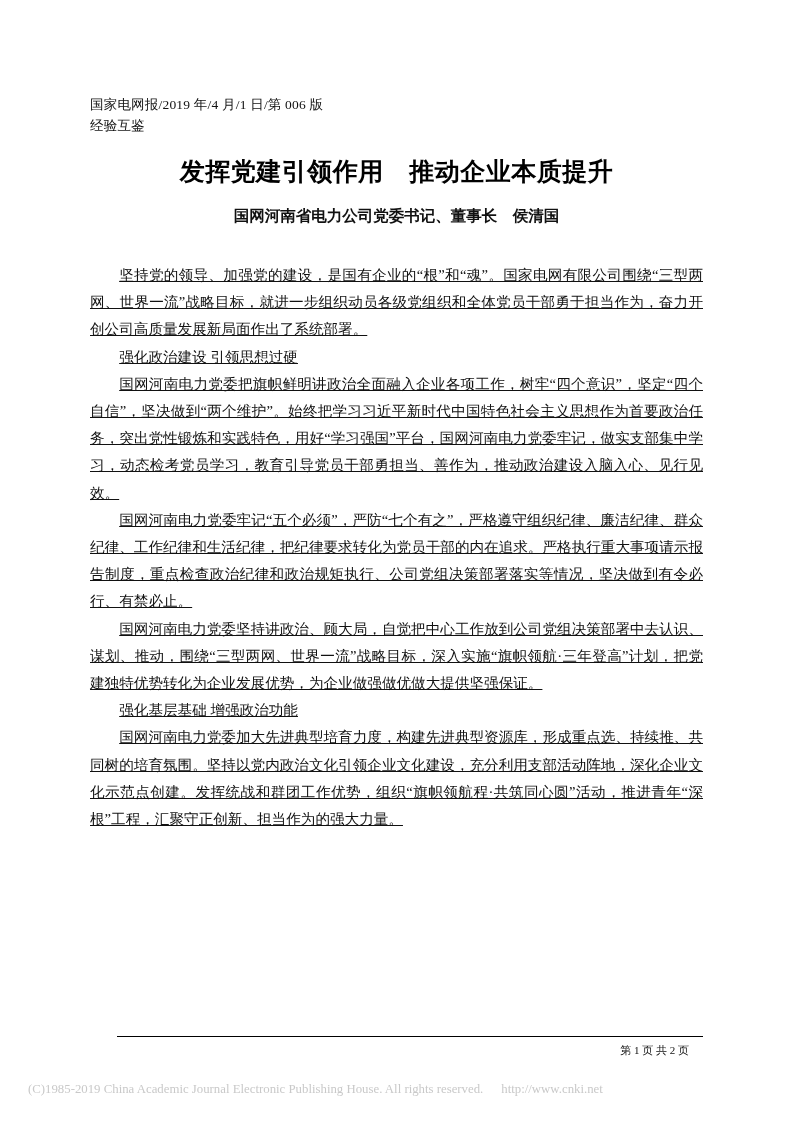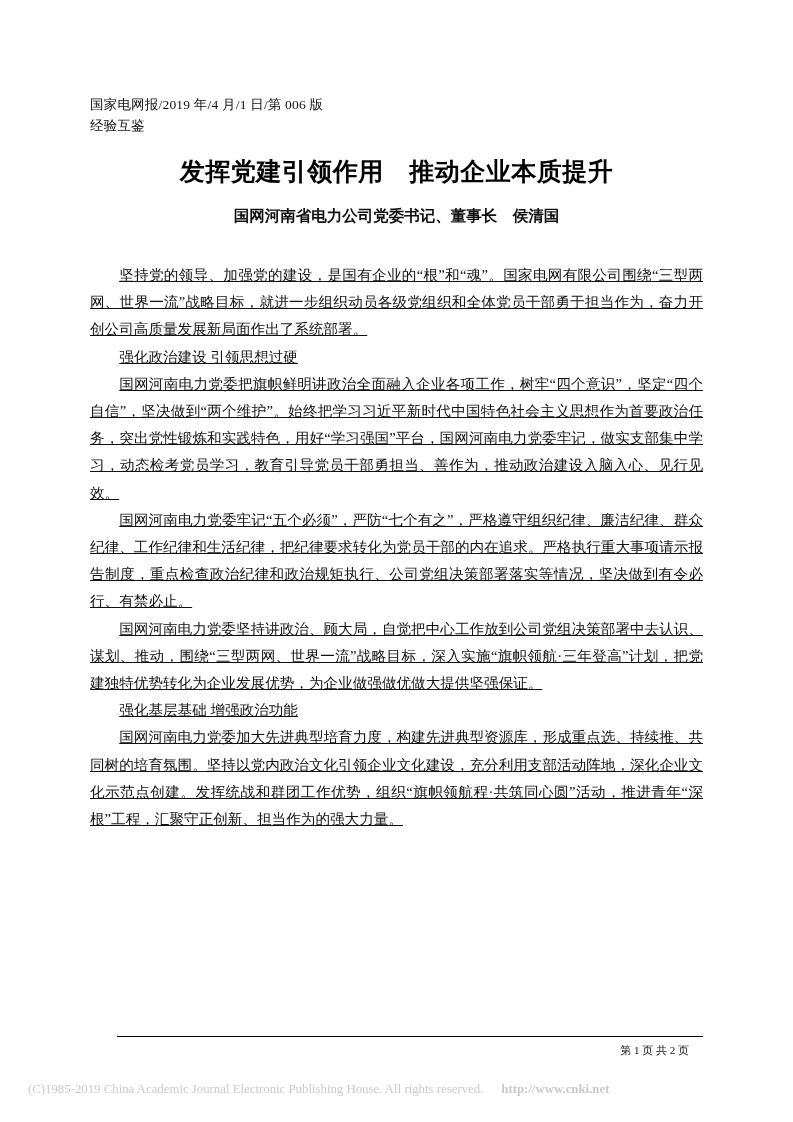--- a/index.html
+++ b/index.html
@@ -116,21 +116,20 @@
     top: 1080px;
     width: 740px;
     font-size: 12.8px;
     line-height: 18px;
     color: #c9c9c9;
     white-space: nowrap;
     font-family: "Liberation Serif", "DejaVu Serif", serif;
   }
   .copyright .url {
     margin-left: 18px;
-    font-weight: bold;
   }
 </style>
 </head>
 <body>
 
 <div class="page">
 
   <div class="masthead">
     <div class="line">国家电网报/2019 年/4 月/1 日/第 006 版</div>
     <div class="line">经验互鉴</div>

